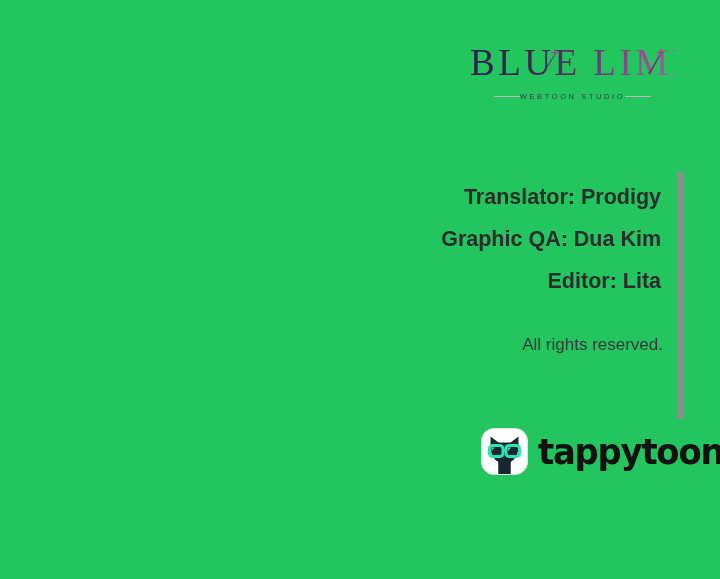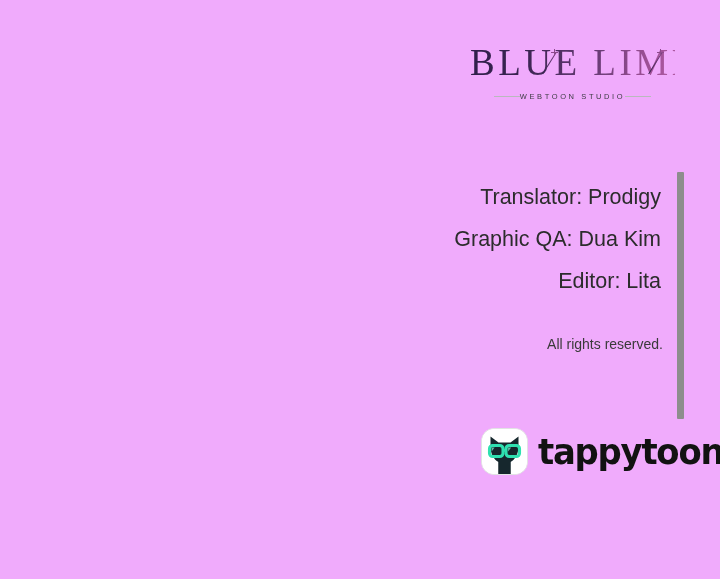--- a/index.html
+++ b/index.html
@@ -8,21 +8,21 @@
     background: #ffffff;
   }
   body {
     font-family: "Liberation Sans", sans-serif;
     -webkit-font-smoothing: antialiased;
   }
   #page {
     position: relative;
     width: 720px;
     height: 579px;
-    background: #f0abfc;
+    background: #22c55e;
     overflow: hidden;
   }
 
   
   .studio-logo {
     position: absolute;
     left: 470px;
     top: 44px;
     width: 205px;
     text-align: center;
@@ -92,32 +92,32 @@
     position: absolute;
     right: 59px;
     top: 176px;
     text-align: right;
     color: #2c2c2c;
   }
   .credit-line {
     font-size: 21.5px;
     line-height: 42px;
     white-space: nowrap;
-    font-weight: 400;
+    font-weight: 700;
   }
 
   .rights {
     position: absolute;
     right: 57px;
     top: 332px;
     text-align: right;
     color: #3a3a3a;
   }
   .rights-line {
-    font-size: 14px;
+    font-size: 17px;
     line-height: 25px;
     white-space: nowrap;
     font-weight: 400;
   }
 
   
   .tappytoon {
     position: absolute;
     left: 481px;
     top: 428px;

